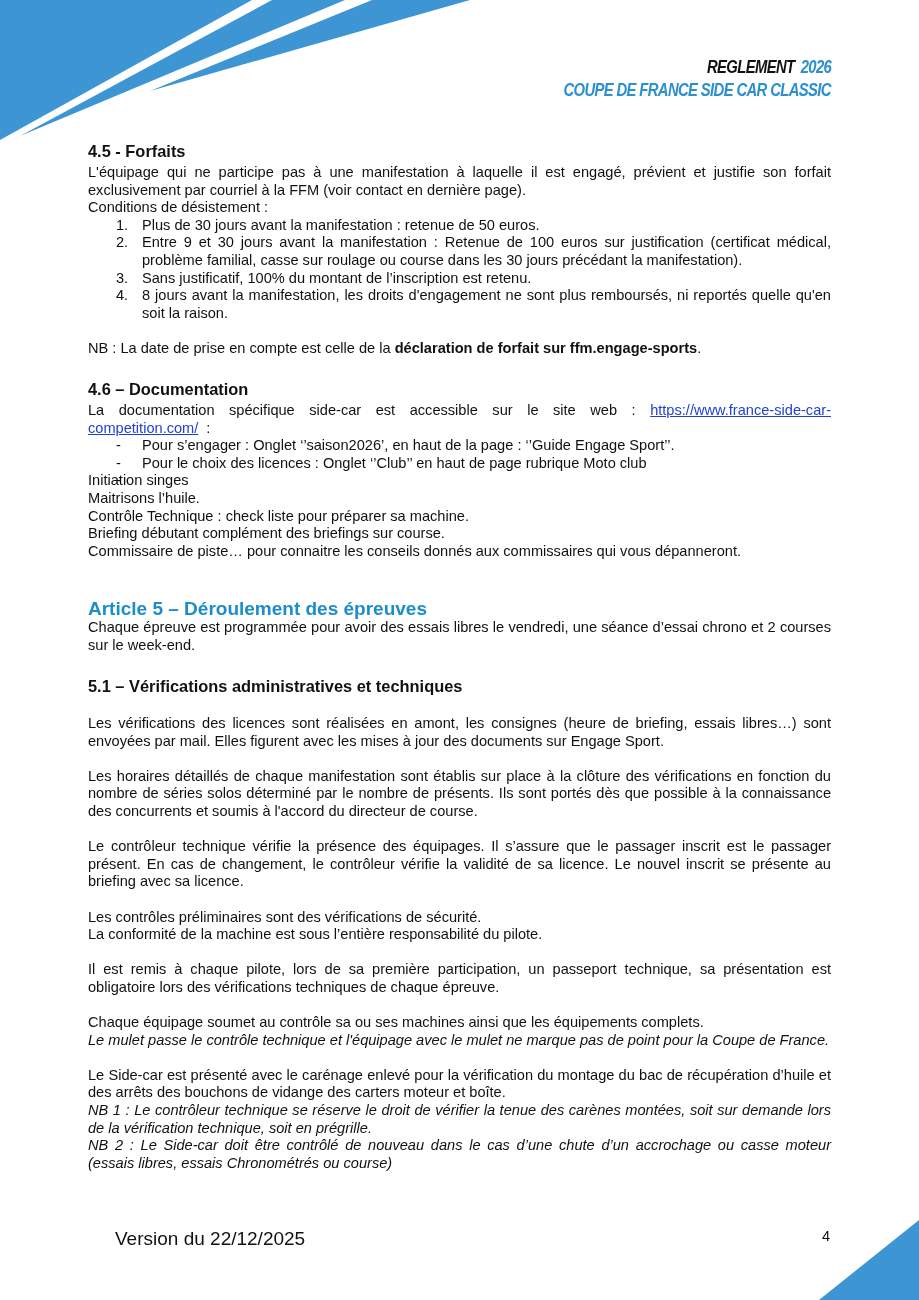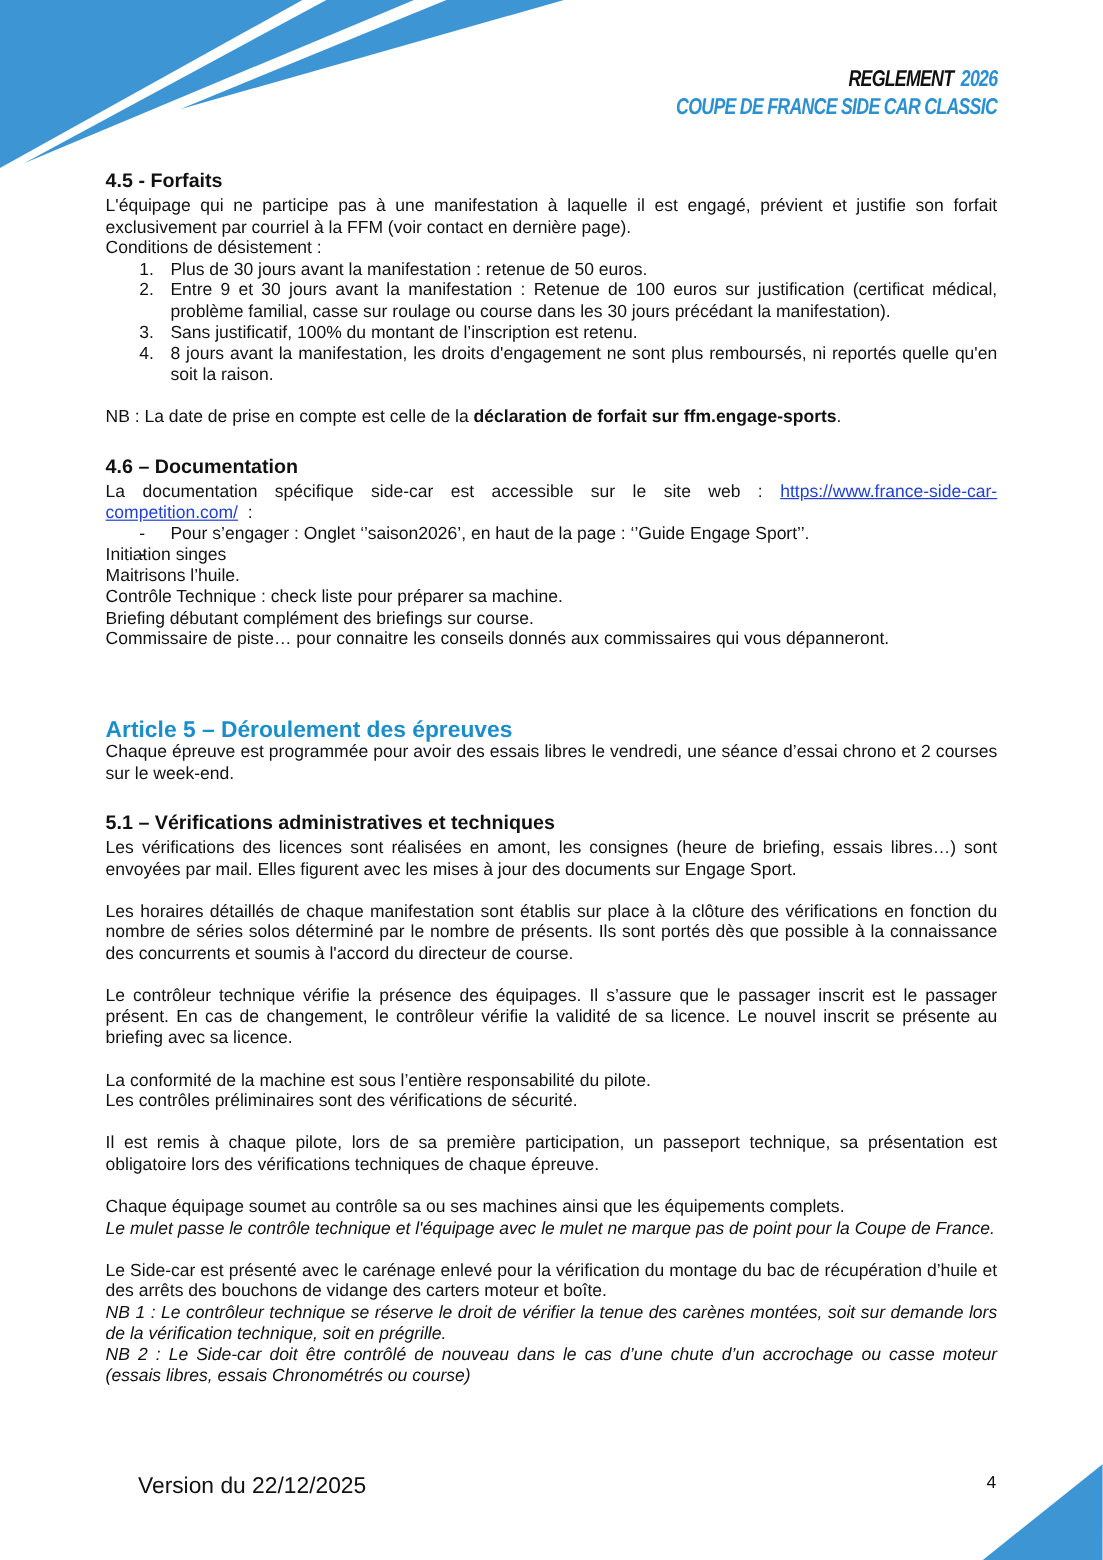--- a/index.html
+++ b/index.html
@@ -62,45 +62,45 @@
   </ol>
   <div class="gap"></div>
   <div><span>NB : La date de prise en compte est celle de la </span><b>déclaration de forfait sur ffm.engage-sports</b><span>.</span></div>
 </div>
 
 <div class="block" style="top:379px;">
   <div class="h2">4.6 – Documentation</div>
   <div class="just" style="margin-top:3px; word-spacing:4px;"><span>La documentation spécifique side-car est accessible sur le site web : </span><a class="link" href="#">https://www.france-side-car-competition.com/</a><span> :</span></div>
   <ul class="ul">
     <li><span class="dash">-</span><span>Pour s’engager : Onglet ‘’saison2026’, en haut de la page : ‘’Guide Engage Sport’’.</span></li>
-    <li><span class="dash">-</span></li>
+    <li><span class="dash">-</span><span>Pour le choix des licences : Onglet ‘’Club’’ en haut de page rubrique Moto club</span></li>
     <li><span class="dash">-</span></li>
   </ul>
   <div>Initiation singes</div>
   <div>Maitrisons l’huile.</div>
   <div>Contrôle Technique : check liste pour préparer sa machine.</div>
   <div>Briefing débutant complément des briefings sur course.</div>
   <div>Commissaire de piste… pour connaitre les conseils donnés aux commissaires qui vous dépanneront.</div>
 </div>
 
 <div class="block" style="top:599px;">
   <div class="h-art">Article 5 – Déroulement des épreuves</div>
   <div class="just" style="margin-top:0;">Chaque épreuve est programmée pour avoir des essais libres le vendredi, une séance d’essai chrono et 2 courses sur le week-end.</div>
 </div>
 
 <div class="block" style="top:676px;">
   <div class="h2">5.1 – Vérifications administratives et techniques</div>
-  <div class="just" style="margin-top:3px;">Les vérifications des licences sont réalisées en amont, les consignes (heure de briefing, essais libres…) sont envoyées par mail.  Elles figurent avec les mises à jour des documents sur Engage Sport.</div>
+  <div class="just" style="margin-top:19px;">Les vérifications des licences sont réalisées en amont, les consignes (heure de briefing, essais libres…) sont envoyées par mail.  Elles figurent avec les mises à jour des documents sur Engage Sport.</div>
   <div class="gap"></div>
   <div class="just">Les horaires détaillés de chaque manifestation sont établis sur place à la clôture des vérifications en fonction du nombre de séries solos déterminé par le nombre de présents. Ils sont portés dès que possible à la connaissance des concurrents et soumis à l'accord du directeur de course.</div>
   <div class="gap"></div>
   <div class="just">Le contrôleur technique vérifie la présence des équipages. Il s’assure que le passager inscrit est le passager présent. En cas de changement, le contrôleur vérifie la validité de sa licence. Le nouvel inscrit se présente au briefing avec sa licence.</div>
   <div class="gap"></div>
+  <div>Les contrôles préliminaires sont des vérifications de sécurité.</div>
   <div>La conformité de la machine est sous l’entière responsabilité du pilote.</div>
-  <div>Les contrôles préliminaires sont des vérifications de sécurité.</div>
   <div class="gap"></div>
   <div class="just">Il est remis à chaque pilote, lors de sa première participation, un passeport technique, sa présentation est obligatoire lors des vérifications techniques de chaque épreuve.</div>
   <div class="gap"></div>
   <div>Chaque équipage soumet au contrôle sa ou ses machines ainsi que les équipements complets.</div>
   <div class="just"><i>Le mulet passe le contrôle technique et l'équipage avec le mulet ne marque pas de point pour la Coupe de France.</i></div>
   <div class="gap"></div>
   <div class="just">Le Side-car est présenté avec le carénage enlevé pour la vérification du montage du bac de récupération d’huile et des arrêts des bouchons de vidange des carters moteur et boîte.</div>
   <div class="just"><i>NB 1 : Le contrôleur technique se réserve le droit de vérifier la tenue des carènes montées, soit sur demande lors de la vérification technique, soit en prégrille.</i></div>
   <div class="just"><i>NB 2 : Le Side-car doit être contrôlé de nouveau dans le cas d’une chute d’un accrochage ou casse moteur (essais libres, essais Chronométrés ou course)</i></div>
 </div>

